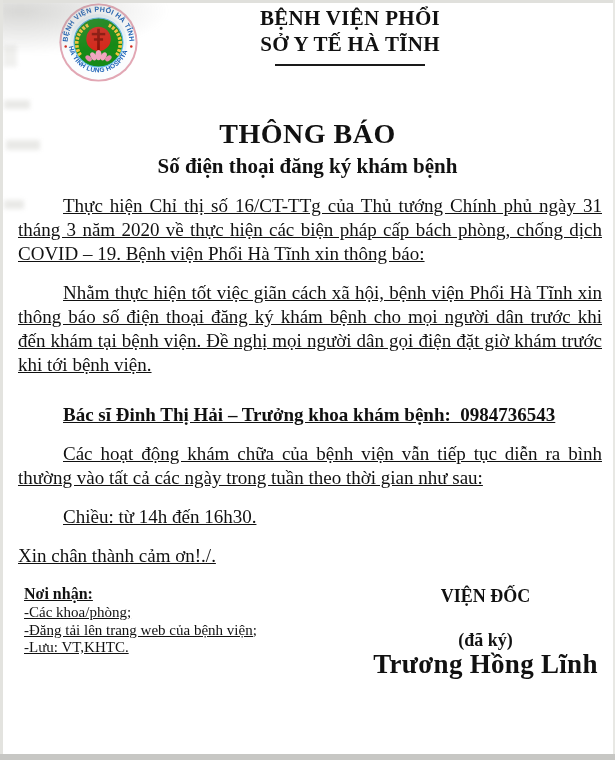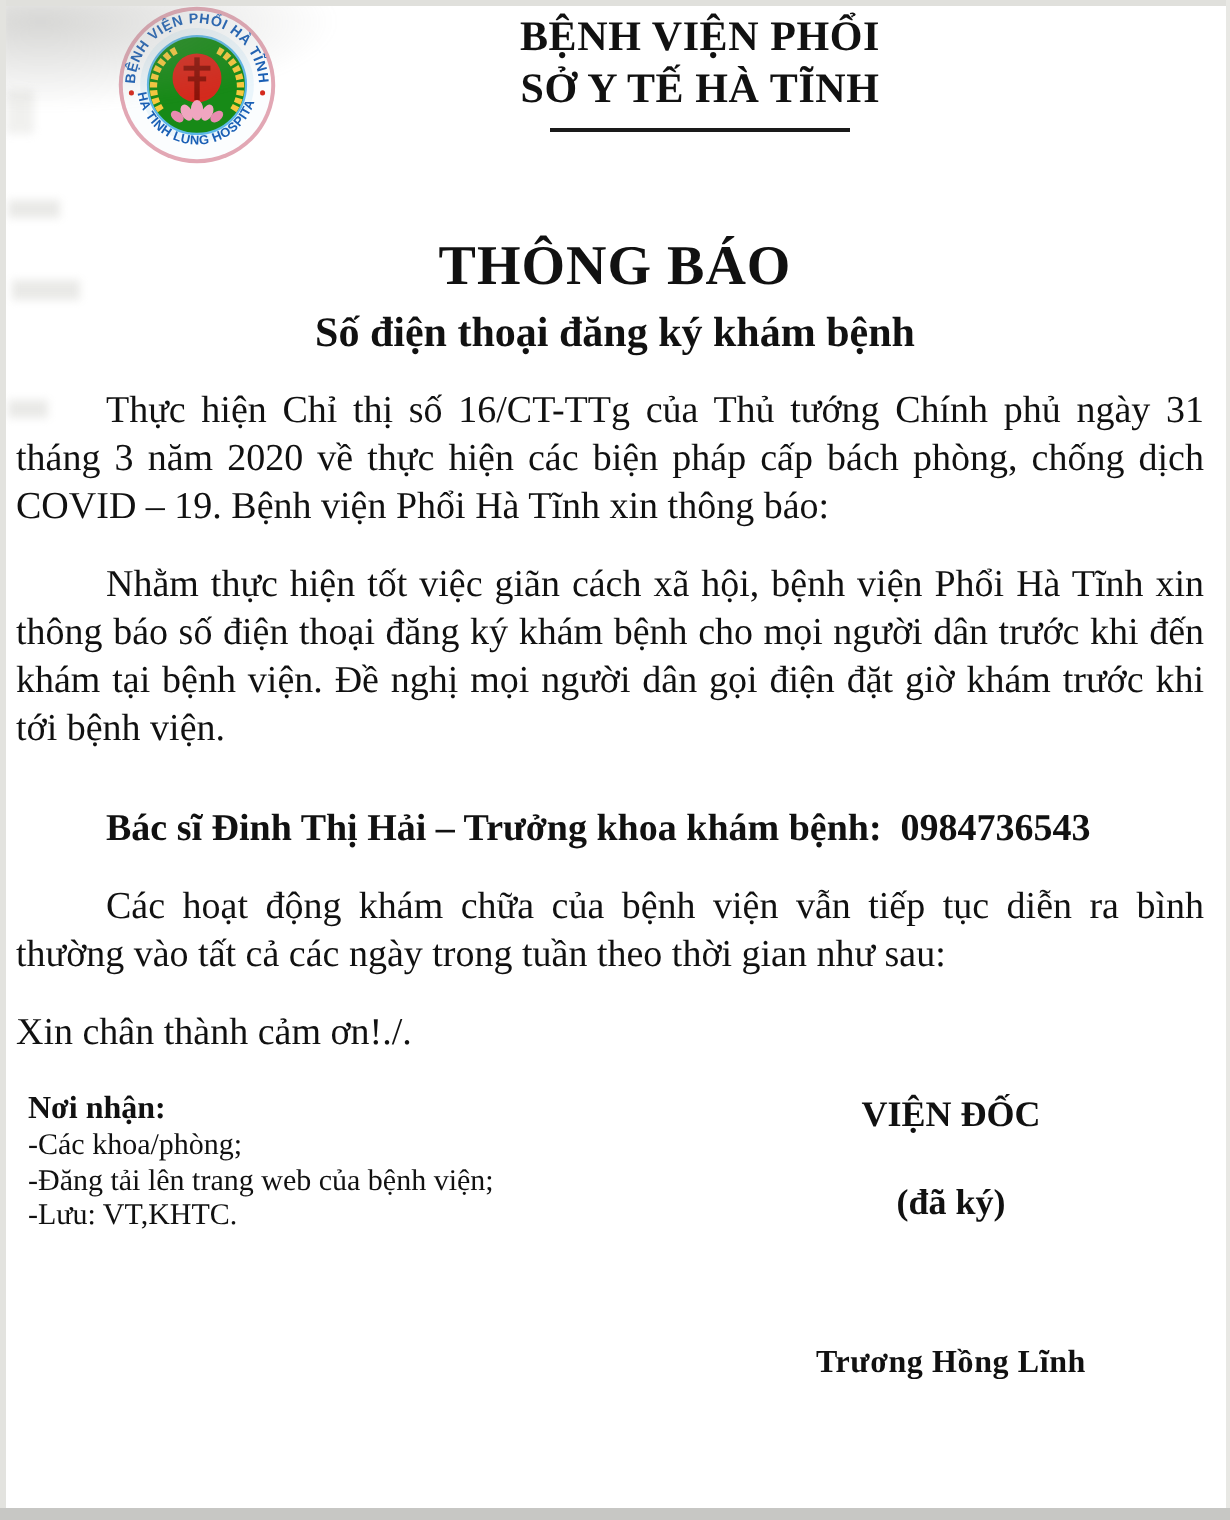--- a/index.html
+++ b/index.html
@@ -31,36 +31,36 @@
   .org{position:absolute;left:213px;top:5px;width:274px;text-align:center;}
   .org-line{font-weight:bold;font-size:21px;line-height:26px;letter-spacing:.3px;}
   .org-rule{width:150px;height:2px;background:#1a1a1a;margin:7px auto 0;}
 
   
   .title-block{text-align:center;margin-top:28px;}
   .doc-title{font-size:28px;font-weight:bold;line-height:32px;margin:0;letter-spacing:.5px;}
   .doc-subtitle{font-size:21px;font-weight:bold;line-height:26px;margin:3px 0 0;}
 
   
-  .content{padding:0 13px 0 8px;font-size:19px;line-height:24px;}
+  .content{padding:0 13px 0 18px;font-size:19px;line-height:24px;text-decoration:underline;}
   .para{margin:15px 0 0;text-align:justify;text-indent:45px;}
   .plain{margin:15px 0 0;text-indent:45px;}
   .no-indent{text-indent:0;}
   .bold{font-weight:bold;}
   .prewrap{white-space:pre-wrap;margin-top:26px;}
 
   
   .footer{position:relative;margin-top:17px;height:160px;}
   .recipients{margin-left:6px;font-size:15px;line-height:17px;}
   .recipients-heading{font-weight:bold;font-size:16px;margin-bottom:2px;}
   .recipient-item{line-height:17.5px;}
   .signature{position:absolute;left:350px;top:0;width:235px;text-align:center;}
   .sig-role{font-weight:bold;font-size:18px;line-height:22px;}
   .sig-note{font-weight:bold;font-size:18px;margin-top:21px;}
-  .sig-name{font-weight:bold;font-size:16px;margin-top:57px;letter-spacing:.3px;}
+  .sig-name{font-weight:bold;font-size:27px;letter-spacing:.3px;}
 </style>
 </head>
 <body>
 
 <div class="page">
 
   <div class="corner-smudge"></div>
   <div class="artifact a1"></div>
   <div class="artifact a2"></div>
   <div class="artifact a3"></div>
@@ -112,20 +112,21 @@
   <div class="title-block">
     <h1 class="doc-title">THÔNG BÁO</h1>
     <h2 class="doc-subtitle">Số điện thoại đăng ký khám bệnh</h2>
   </div>
 
   <div class="content">
     <p class="para">Thực hiện Chỉ thị số 16/CT-TTg của Thủ tướng Chính phủ ngày 31 tháng 3 năm 2020 về thực hiện các biện pháp cấp bách phòng, chống dịch COVID – 19. Bệnh viện Phổi Hà Tĩnh xin thông báo:</p>
     <p class="para">Nhằm thực hiện tốt việc giãn cách xã hội, bệnh viện Phổi Hà Tĩnh xin thông báo số điện thoại đăng ký khám bệnh cho mọi người dân trước khi đến khám tại bệnh viện. Đề nghị mọi người dân gọi điện đặt giờ khám trước khi tới bệnh viện.</p>
     <p class="plain bold prewrap">Bác sĩ Đinh Thị Hải – Trưởng khoa khám bệnh:  0984736543</p>
     <p class="para">Các hoạt động khám chữa của bệnh viện vẫn tiếp tục diễn ra bình thường vào tất cả các ngày trong tuần theo thời gian như sau:</p>
+    <p class="plain">Chiều: từ 14h đến 16h30.</p>
     <p class="plain no-indent">Xin chân thành cảm ơn!./.</p>
 
     <div class="footer">
       <div class="recipients">
         <div class="recipients-heading">Nơi nhận:</div>
         <div class="recipient-item">-Các khoa/phòng;</div>
         <div class="recipient-item">-Đăng tải lên trang web của bệnh viện;</div>
         <div class="recipient-item">-Lưu: VT,KHTC.</div>
       </div>
       <div class="signature">

